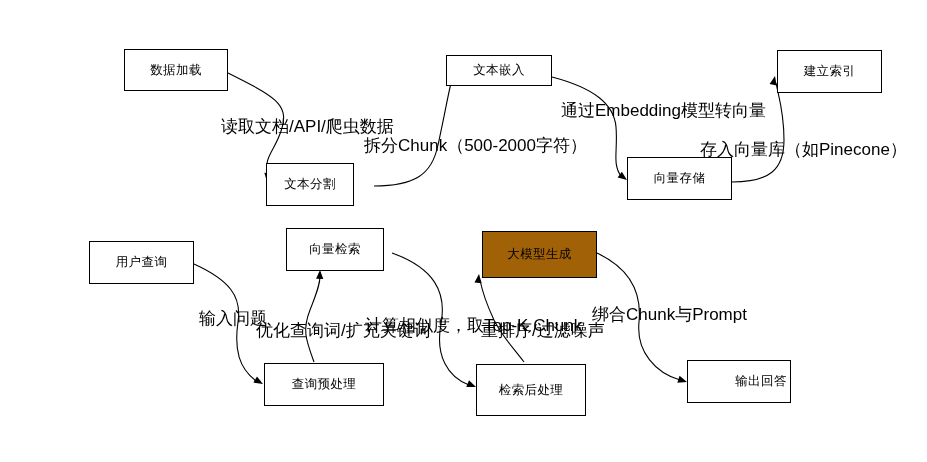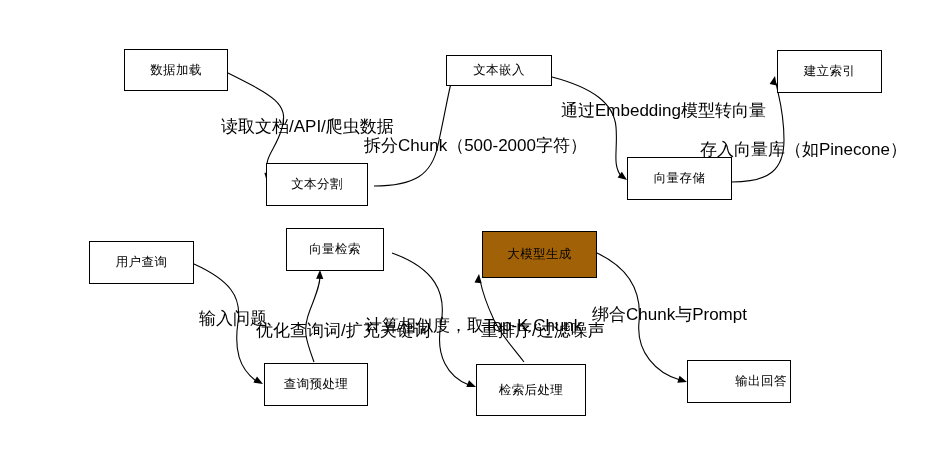--- a/index.html
+++ b/index.html
@@ -82,39 +82,39 @@
       <path class="edge-path" d="M 500 362 C 486 344, 478 336, 470 320 C 462 303, 458 290, 456 280" stroke="#000000"></path>
       <polygon class="arrow-head" points="0,0 -9,-3.6 -9,3.6" transform="translate(455,274) rotate(-84)" fill="#000000"></polygon>
       <path class="edge-path" d="M 573 253 C 605 268, 618 292, 615 322 C 612 352, 632 373, 656 380" stroke="#000000"></path>
       <polygon class="arrow-head" points="0,0 -9,-3.6 -9,3.6" transform="translate(663,382) rotate(18)" fill="#000000"></polygon>
     </svg>
 
   <div id="node-layer">
       <div class="node" style="left: 100px; top: 49px; width: 104px; height: 42px; border-color: rgb(0, 0, 0); background: rgb(255, 255, 255);">
         <span>数据加载</span>
       </div>
-      <div class="node" style="left: 242px; top: 163px; width: 102px; height: 43px; border-color: rgb(0, 0, 0); background: rgb(255, 255, 255);">
+      <div class="node" style="left: 242px; top: 163px; width: 88px; height: 43px; border-color: rgb(0, 0, 0); background: rgb(255, 255, 255);">
         <span>文本分割</span>
       </div>
       <div class="node" style="left: 422px; top: 55px; width: 106px; height: 31px; border-color: rgb(0, 0, 0); background: rgb(255, 255, 255);">
         <span>文本嵌入</span>
       </div>
       <div class="node" style="left: 603px; top: 157px; width: 105px; height: 43px; border-color: rgb(0, 0, 0); background: rgb(255, 255, 255);">
         <span>向量存储</span>
       </div>
       <div class="node" style="left: 753px; top: 50px; width: 105px; height: 43px; border-color: rgb(0, 0, 0); background: rgb(255, 255, 255);">
         <span>建立索引</span>
       </div>
       <div class="node" style="left: 65px; top: 241px; width: 105px; height: 43px; border-color: rgb(0, 0, 0); background: rgb(255, 255, 255);">
         <span>用户查询</span>
       </div>
       <div class="node" style="left: 262px; top: 228px; width: 98px; height: 43px; border-color: rgb(0, 0, 0); background: rgb(255, 255, 255);">
         <span>向量检索</span>
       </div>
-      <div class="node" style="left: 240px; top: 363px; width: 104px; height: 43px; border-color: rgb(0, 0, 0); background: rgb(255, 255, 255);">
+      <div class="node" style="left: 240px; top: 363px; width: 120px; height: 43px; border-color: rgb(0, 0, 0); background: rgb(255, 255, 255);">
         <span>查询预处理</span>
       </div>
       <div class="node" style="left: 458px; top: 231px; width: 115px; height: 47px; border-color: rgb(0, 0, 0); background: #a16207;">
         <span>大模型生成</span>
       </div>
       <div class="node" style="left: 452px; top: 364px; width: 110px; height: 52px; border-color: rgb(0, 0, 0); background: rgb(255, 255, 255);">
         <span>检索后处理</span>
       </div>
       <div class="node" style="left: 663px; top: 360px; width: 104px; height: 43px; border-color: rgb(0, 0, 0); background: rgb(255, 255, 255); padding-left: 44px;">
         <span>输出回答</span>

